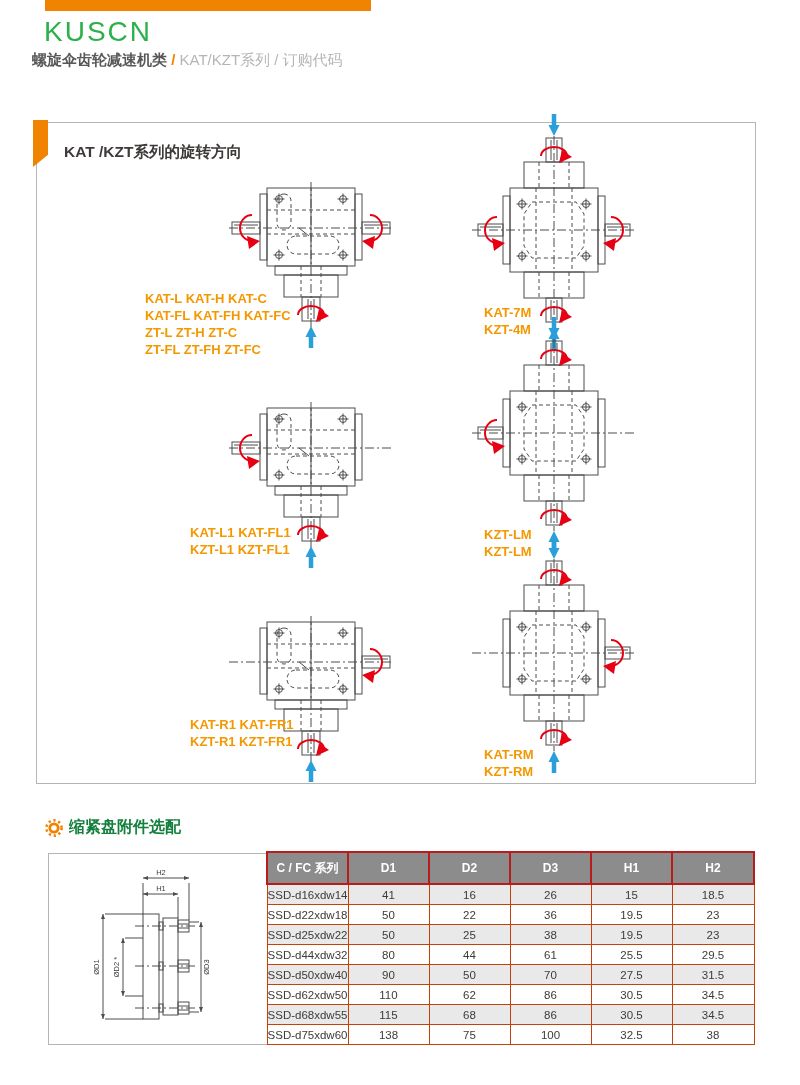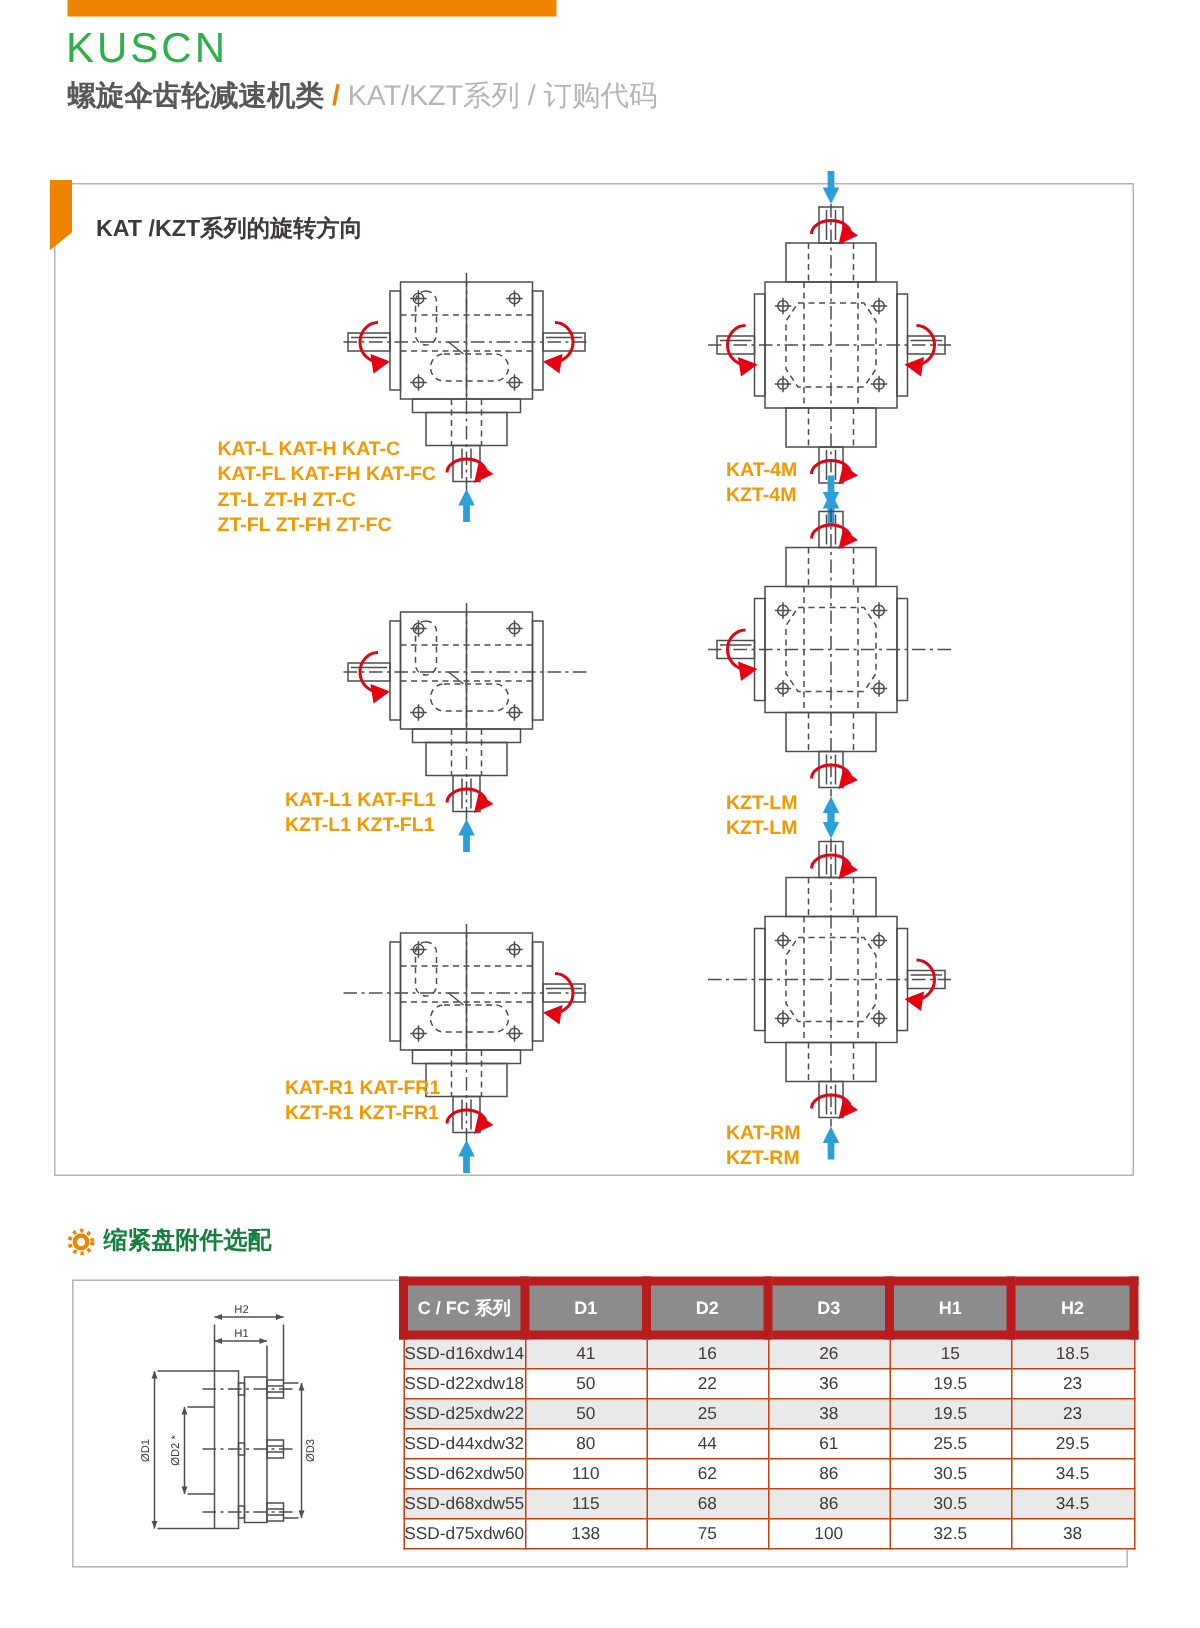--- a/index.html
+++ b/index.html
@@ -3,21 +3,21 @@
 <meta charset="utf-8">
 <style>
   html,body{margin:0;padding:0;background:#ffffff;}
   #page{position:relative;width:792px;height:1085px;background:#fff;
         font-family:"Liberation Sans","DejaVu Sans",sans-serif;overflow:hidden;}
   .abs{position:absolute;}
 
   
   .top-bar{left:45px;top:0;width:326px;height:11px;background:#F08300;}
   .logo{left:44px;top:16px;font-size:28px;letter-spacing:2px;color:#2CB14A;font-weight:400;}
-  .subtitle{left:45px;top:51px;font-size:19px;color:#B5B5B6;white-space:nowrap;}
+  .subtitle{left:32px;top:51px;font-size:15px;color:#B5B5B6;white-space:nowrap;}
   .subtitle .b{color:#595757;font-weight:bold;}
   .subtitle .o{color:#F08300;font-weight:bold;}
 
   
   .main-box{left:36px;top:122px;width:718px;height:660px;border:1px solid #B5B5B6;background:#fff;overflow:hidden;}
   .ribbon{left:33px;top:120px;width:15px;height:47px;background:#F08300;
           clip-path:polygon(0 0,100% 0,100% 74%,0 100%);z-index:3;}
   .box-title{left:64px;top:142px;font-size:15.5px;font-weight:bold;color:#3E3A39;z-index:2;}
 
   .lbl{font-size:13px;font-weight:bold;color:#F39800;line-height:17px;white-space:nowrap;z-index:2;}
@@ -26,21 +26,21 @@
   .dash{stroke-dasharray:4 3;}
   .dashdot{stroke-dasharray:9 3 2 3;}
 
   
   .sec-title{left:69px;top:817px;font-size:16px;font-weight:bold;color:#15803d;}
   .gear{left:44px;top:818px;}
   .draw-box{left:48px;top:853px;width:702px;height:190px;border:1px solid #B5B5B6;background:#fff;}
 
   table.acc{position:absolute;left:266px;top:851px;width:487px;border-collapse:collapse;table-layout:fixed;
             font-size:12px;color:#3E3A39;}
-  table.acc th{height:30px;background:#8C8C8C;color:#fff;font-weight:bold;border:6px solid #b91c1c;
+  table.acc th{height:30px;background:#8C8C8C;color:#fff;font-weight:bold;border:2px solid #b91c1c;
                text-align:center;padding:0;font-size:12px;}
   table.acc td{height:19px;border:1px solid #c2410c;text-align:center;padding:0;background:#fff;font-size:11.5px;}
   table.acc tr.alt td{background:#E9E9EA;}
 
   .tech text{font-size:7.5px;fill:#3E3A39;font-weight:500;}
 </style>
 </head>
 <body>
 
 <div id="page">
@@ -169,21 +169,21 @@
       <use href="#cross-shaft-left"></use>
       <use href="#cross-shaft-right"></use>
     <use href="#rot-vert" x="90" y="38"></use>
     <use href="#rot-vert" x="90" y="198"></use>
     <use href="#rot-side" x="24" y="118"></use>
     <use href="#rot-side" transform="translate(156,118) scale(-1,1)"></use>
     <use href="#blue-down" x="90" y="2"></use>
     <use href="#blue-up" x="90" y="238"></use>
   </svg>
   <div class="abs lbl" style="left:484px;top:304px">
-    <div>KAT-4M</div>
+    <div>KAT-7M</div>
     <div>KZT-4M</div>
   </div>
 
   <svg class="diag" style="left:229px;top:398px" width="164" height="172" viewBox="0 0 164 172">
     <use href="#gb-side"></use>
       <use href="#shaft-left"></use>
     <use href="#rot-side" x="14" y="50"></use>
     <use href="#rot-vert" x="82" y="131"></use>
     <use href="#blue-up" x="82" y="170"></use>
   </svg>
@@ -345,20 +345,28 @@
         <td>23</td>
       </tr>
       <tr>
         <td>SSD-d44xdw32</td>
         <td>80</td>
         <td>44</td>
         <td>61</td>
         <td>25.5</td>
         <td>29.5</td>
       </tr>
+      <tr class="alt">
+        <td>SSD-d50xdw40</td>
+        <td>90</td>
+        <td>50</td>
+        <td>70</td>
+        <td>27.5</td>
+        <td>31.5</td>
+      </tr>
       <tr>
         <td>SSD-d62xdw50</td>
         <td>110</td>
         <td>62</td>
         <td>86</td>
         <td>30.5</td>
         <td>34.5</td>
       </tr>
       <tr class="alt">
         <td>SSD-d68xdw55</td>

